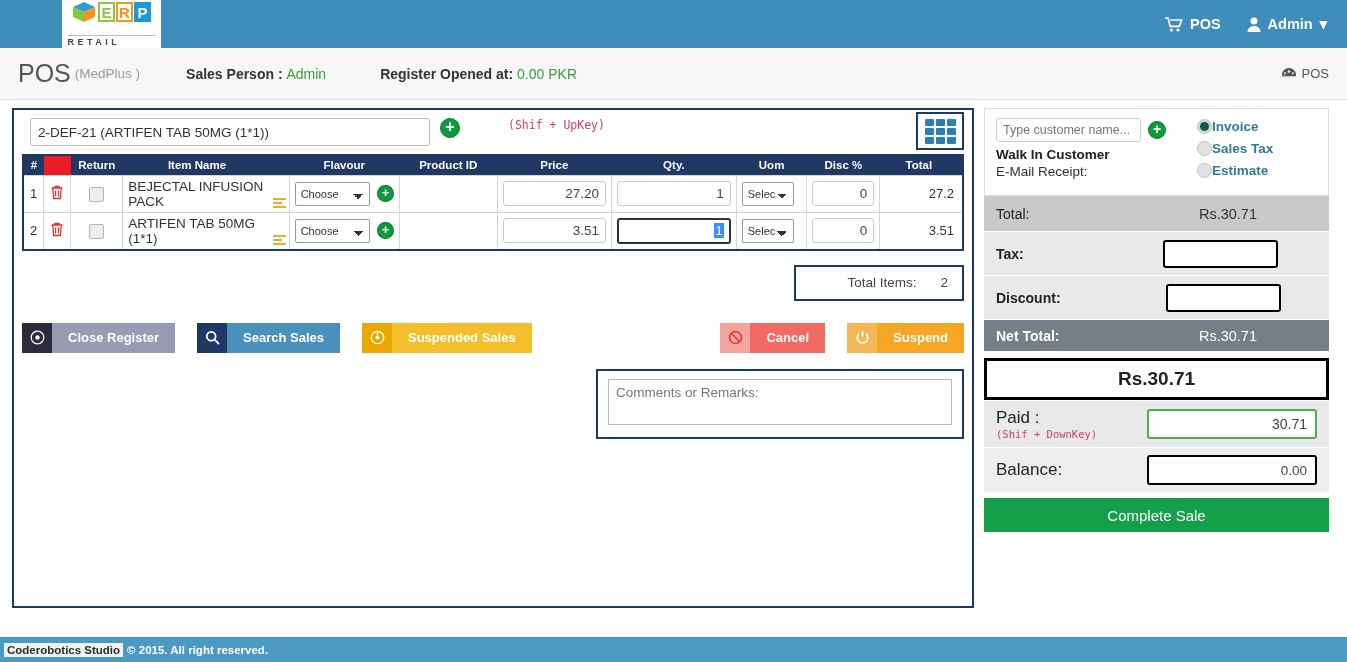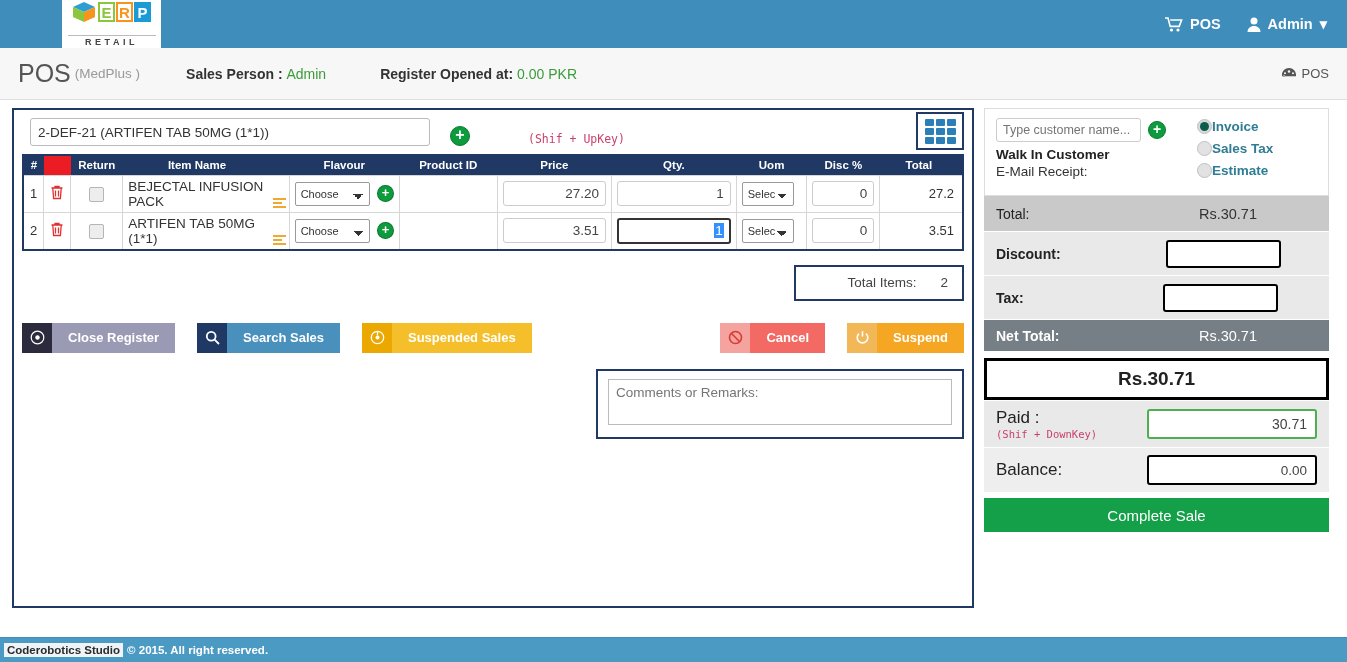--- a/index.html
+++ b/index.html
@@ -25,21 +25,21 @@
   .letter {
     width:17px; height:20px; display:flex; align-items:center; justify-content:center;
     font-size:15px; font-weight:bold; font-family:"Liberation Sans", sans-serif;
     line-height:1;
   }
   .l-e { border:2px solid #8cc63f; color:#8cc63f; }
   .l-r { border:2px solid #f7941e; color:#f7941e; }
   .l-p { background:#1b9ad6; color:#fff; border:2px solid #1b9ad6; }
   .logo-retail {
     font-size:9px; letter-spacing:3.5px; color:#444; font-weight:bold;
-    border-top:1px solid #bbb; margin-top:12px; padding-top:1px; width:88px; text-align:center;
+    border-top:1px solid #bbb; margin-top:12px; padding-top:1px; width:88px; text-align:left;
   }
   .nav-right {
     margin-left:auto; display:flex; align-items:center; gap:26px;
     padding-right:20px; color:#fff;
   }
   .nav-item {
     display:flex; align-items:center; gap:7px; font-size:14.5px;
     font-weight:bold; color:#fff; cursor:pointer;
   }
   
@@ -54,21 +54,21 @@
   .sh-right {
     margin-left:auto; display:flex; align-items:center; gap:6px;
     font-size:13px; color:#555;
   }
   
   .main-wrap { display:flex; padding:8px 12px 0 12px; gap:10px; align-items:flex-start; }
   .left-panel {
     width:962px; border:2px solid #1f3864; background:#fff;
     padding:8px 8px 14px 8px; min-height:500px; position:relative;
   }
-  .search-row { display:flex; align-items:flex-end; gap:20px; position:relative;padding-left:8px; }
+  .search-row { display:flex; align-items:flex-start; gap:10px; position:relative;padding-left:8px; }
   .search-input {
     width:400px; height:28px; border:1px solid #bbb; border-radius:3px;
     padding:0 7px; font-size:13.5px; color:#333; outline:none;
     font-family:"Liberation Sans", sans-serif;
   }
   .plus-circle {
     width:20px; height:20px; border-radius:50%; background:#0e9b3d;
     display:inline-flex; align-items:center; justify-content:center;
     color:#fff; font-size:16px; font-weight:bold; line-height:1; cursor:pointer;
     border:1px solid #0b7a31;
@@ -595,27 +595,27 @@
         </div>
       </div>
     </div>
 
     <div class="trow t-gray">
       <span class="lb lb-norm">Total:</span>
       <span class="vl">Rs.30.71</span>
     </div>
 
     <div class="trow t-light" style="height:44px;">
+      <span class="lb">Tax:</span>
+      <input class="in-bordered" style="margin-left: 139px;" value="">
+    </div>
+
+    <div class="trow t-light" style="height:44px;">
       <span class="lb">Discount:</span>
       <input class="in-bordered" value="" style="">
-    </div>
-
-    <div class="trow t-light" style="height:44px;">
-      <span class="lb">Tax:</span>
-      <input class="in-bordered" style="margin-left: 139px;" value="">
     </div>
 
     <div class="trow t-dark">
       <span class="lb">Net Total:</span>
       <span class="vl">Rs.30.71</span>
     </div>
 
     <div class="bigtotal">Rs.30.71</div>
 
 

